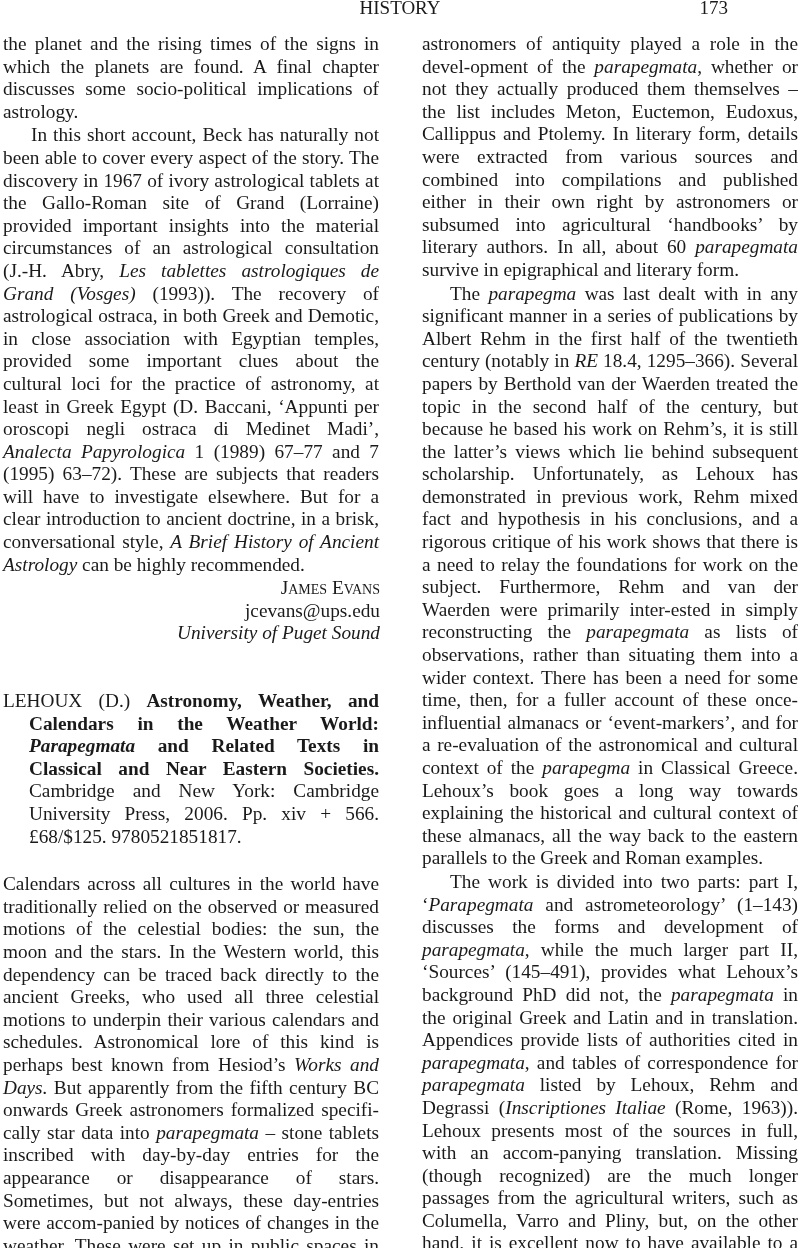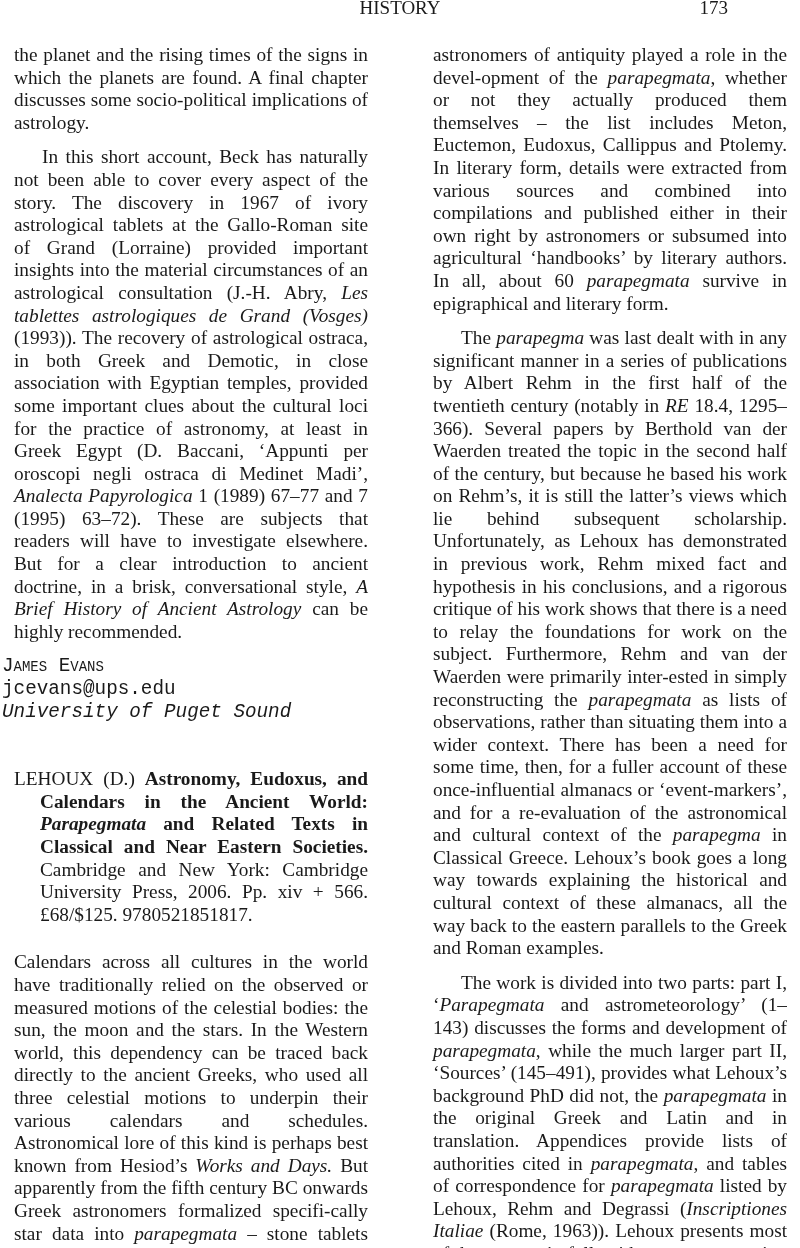--- a/index.html
+++ b/index.html
@@ -14,24 +14,24 @@
     }
     .running-head .title { position: absolute; left: 0; width: 800px; text-align: center; top: -2px; }
     .running-head .pagenum { position: absolute; right: 4px; top: -2px; }
     .col {
       position: absolute; top: 32px; width: 378px;
       font-size: 19.3px; line-height: 22.6px;
       text-align: justify; hyphens: manual;
     }
     .col.left { left: 2px; }
     .col.right { left: 421px; }
-    p { margin: 12px; font-family: Liberation Serif, serif; }
+    p { margin: 1px; font-family: Liberation Serif, serif; }
     p.indent { text-indent: 28px; }
     i { font-style: italic; }
-    .sig { text-align: left; font-family: Liberation Mono, monospace; }
+    .sig { text-align: right; }
     .sc { font-variant: small-caps; }
     .review-head {
       margin-top: 45px;
       padding-left: 26px; text-indent: -26px;
     }
     .review-head b { font-weight: bold; }
     .body-start { margin-top: 25px; }
   </style>
 </head>
 <body>
@@ -44,21 +44,21 @@
 <div class="col left">
   <p><span>the planet and the rising times of the signs in which the planets are found.  A final chapter discusses some socio-political implications of astrology.</span></p>
   <p class="indent"><span>In this short account, Beck has naturally not been able to cover every aspect of the story.  The discovery in 1967 of ivory astrological tablets at the Gallo-Roman site of Grand (Lorraine) provided important insights into the material circumstances of an astrological consultation (J.-H. Abry, </span><i>Les tablettes astrologiques de Grand (Vosges)</i><span> (1993)).  The recovery of astrological ostraca, in both Greek and Demotic, in close association with Egyptian temples, provided some important clues about the cultural loci for the practice of astronomy, at least in Greek Egypt (D. Baccani, ‘Appunti per oroscopi negli ostraca di Medinet Madi’, </span><i>Analecta Papyrologica</i><span> 1 (1989) 67–77 and 7 (1995) 63–72).  These are subjects that readers will have to investigate elsewhere. But for a clear introduction to ancient doctrine, in a brisk, conversational style, </span><i>A Brief History of Ancient Astrology</i><span> can be highly recommended.</span></p>
 
   <div class="sig">
     <div class="sc">James Evans</div>
     <div>jcevans@ups.edu</div>
     <div><i>University of Puget Sound</i></div>
   </div>
 
-  <p class="review-head"><span>LEHOUX (D.) </span><b><span>Astronomy, Eudoxus, and Calendars in the Ancient World: </span><i>Parapegmata</i><span> and Related Texts in Classical and Near Eastern Societies.</span></b><span> Cambridge and New York: Cambridge University Press, 2006. Pp. xiv + 566. £68/$125. 9780521851817.</span></p>
+  <p class="review-head"><span>LEHOUX (D.) </span><b><span>Astronomy, Weather, and Calendars in the Weather World: </span><i>Parapegmata</i><span> and Related Texts in Classical and Near Eastern Societies.</span></b><span> Cambridge and New York: Cambridge University Press, 2006. Pp. xiv + 566. £68/$125. 9780521851817.</span></p>
 
   <p class="body-start"><span>Calendars across all cultures in the world have traditionally relied on the observed or measured motions of the celestial bodies: the sun, the moon and the stars.  In the Western world, this dependency can be traced back directly to the ancient Greeks, who used all three celestial motions to underpin their various calendars and schedules.  Astronomical lore of this kind is perhaps best known from Hesiod’s </span><i>Works and Days.</i><span> But apparently from the fifth century BC onwards Greek astronomers formalized specifi-cally star data into </span><i>parapegmata</i><span> – stone tablets inscribed with day-by-day entries for the appearance or disappearance of stars.  Sometimes, but not always, these day-entries were accom-panied by notices of changes in the weather. These were set up in public spaces in the cities, and so presumably had a civic significance beyond the narrowly astronomical.  Many of the leading</span></p>
 </div>
 
 <div class="col right">
   <p><span>astronomers of antiquity played a role in the devel-opment of the </span><i>parapegmata</i><span>, whether or not they actually produced them themselves – the list includes Meton, Euctemon, Eudoxus, Callippus and Ptolemy.  In literary form, details were extracted from various sources and combined into compilations and published either in their own right by astronomers or subsumed into agricultural ‘handbooks’ by literary authors.  In all, about 60 </span><i>parapegmata</i><span> survive in epigraphical and literary form.</span></p>
 
   <p class="indent"><span>The </span><i>parapegma</i><span> was last dealt with in any significant manner in a series of publications by Albert Rehm in the first half of the twentieth century (notably in </span><i>RE</i><span> 18.4, 1295–366).  Several papers by Berthold van der Waerden treated the topic in the second half of the century, but because he based his work on Rehm’s, it is still the latter’s views which lie behind subsequent scholarship. Unfortunately, as Lehoux has demonstrated in previous work, Rehm mixed fact and hypothesis in his conclusions, and a rigorous critique of his work shows that there is a need to relay the foundations for work on the subject.  Furthermore, Rehm and van der Waerden were primarily inter-ested in simply reconstructing the </span><i>parapegmata</i><span> as lists of observations, rather than situating them into a wider context.  There has been a need for some time, then, for a fuller account of these once-influential almanacs or ‘event-markers’, and for a re-evaluation of the astronomical and cultural context of the </span><i>parapegma</i><span> in Classical Greece. Lehoux’s book goes a long way towards explaining the historical and cultural context of these almanacs, all the way back to the eastern parallels to the Greek and Roman examples.</span></p>
 
   <p class="indent"><span>The work is divided into two parts: part I, ‘</span><i>Parapegmata</i><span> and astrometeorology’ (1–143) discusses the forms and development of </span><i>parapegmata</i><span>, while the much larger part II, ‘Sources’ (145–491), provides what Lehoux’s background PhD did not, the </span><i>parapegmata</i><span> in the original Greek and Latin and in translation. Appendices provide lists of authorities cited in </span><i>parapegmata</i><span>, and tables of correspondence for </span><i>parapegmata</i><span> listed by Lehoux, Rehm and Degrassi (</span><i>Inscriptiones Italiae</i><span> (Rome, 1963)).  Lehoux presents most of the sources in full, with an accom-panying translation.  Missing (though recognized) are the much longer passages from the agricultural writers, such as Columella, Varro and Pliny, but, on the other hand, it is excellent now to have available to a wider readership the </span></p>

